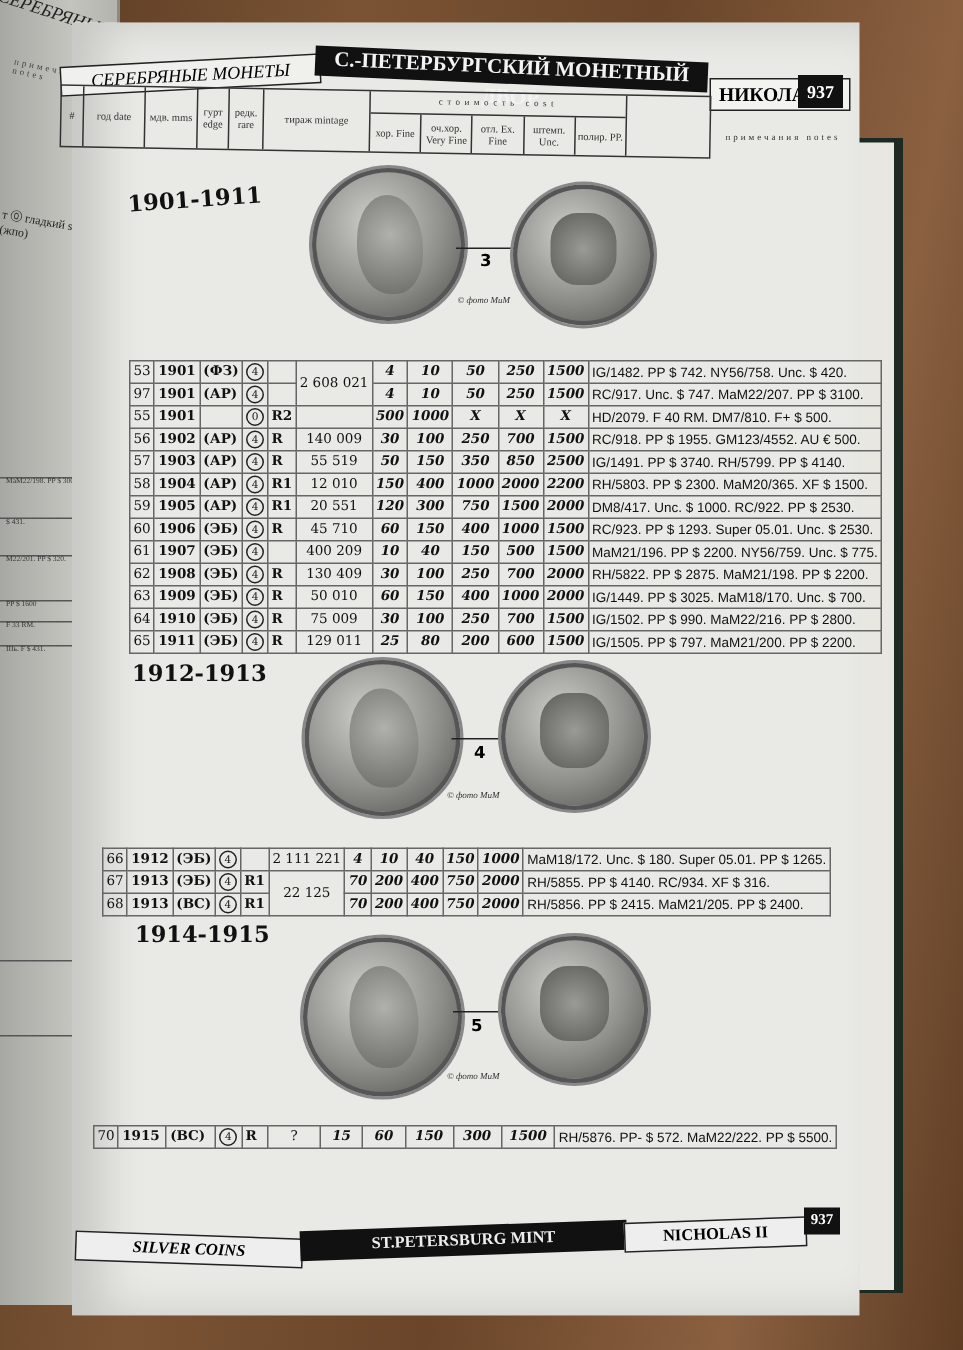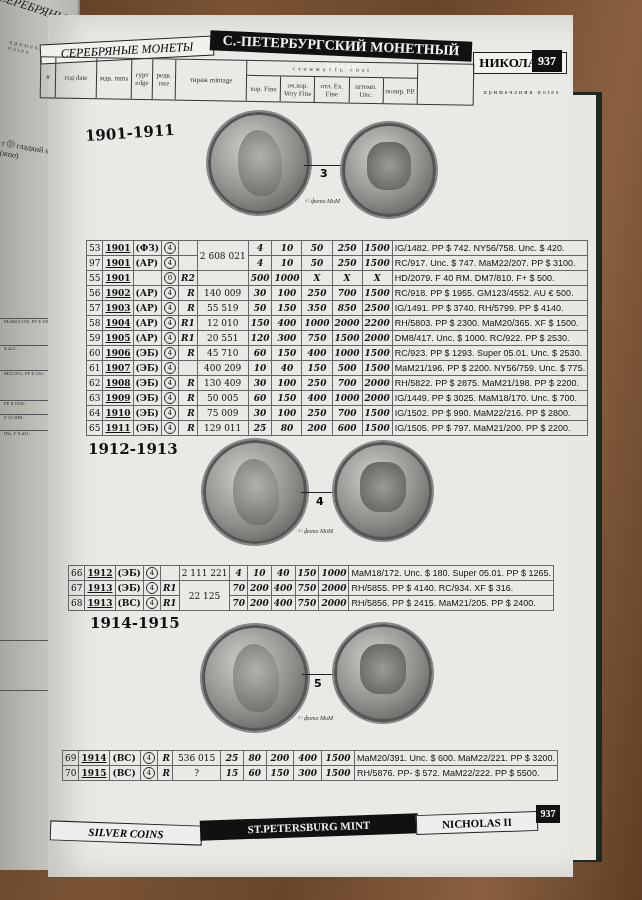--- a/index.html
+++ b/index.html
@@ -28,25 +28,25 @@
   .period{position:absolute;font-size:15px;font-weight:bold;color:#111;font-family:"DejaVu Serif",serif;}
   .coin{position:absolute;border-radius:50%;background:radial-gradient(circle at 40% 35%,#cfcfcb 0%,#8e8e8a 55%,#4e4e4b 100%);border:3px solid #555;box-shadow:0 0 0 2px #888;}
   .coin.obv::after{content:"";position:absolute;left:28%;top:16%;width:46%;height:68%;border-radius:45% 55% 40% 50%;background:radial-gradient(circle at 50% 40%,#b0b0ac,#6a6a66);}
   .coin.rev::after{content:"";position:absolute;left:25%;top:18%;width:50%;height:55%;border-radius:40%;background:radial-gradient(circle,#9a9a96,#5a5a56);}
   .connector{position:absolute;height:1px;background:#222;}
   .coin-num{position:absolute;font-size:11px;font-weight:bold;font-family:"DejaVu Sans",sans-serif;}
   .credit{position:absolute;font-size:6px;font-style:italic;color:#333;}
   table.cat{position:absolute;border-collapse:collapse;font-family:"DejaVu Serif",serif;margin-top:12px;}
   table.cat td{border:1px solid #666;height:14px;padding:0 2px;font-size:9px;color:#111;white-space:nowrap;}
   td.n{font-size:5px;color:#555;width:6px;text-align:right;border-right:none;}
-  td.yr{font-weight:bold;font-size:10px;width:30px;text-decoration:underline;}
+  td.yr{font-weight:bold;font-size:10px;width:30px;}
   td.mm{font-weight:bold;width:34px;}
   td.edge{width:14px;text-align:center;}
   td.edge span{display:inline-block;width:10px;height:10px;border:1px solid #222;border-radius:50%;font-size:7px;line-height:10px;text-align:center;}
-  td.rare{width:20px;text-align:right;font-style:italic;font-weight:bold;}
+  td.rare{width:20px;text-align:left;font-weight:bold;}
   td.mint{width:70px;text-align:center;color:#444;}
   td.v{width:40px;text-align:center;font-weight:bold;font-style:italic;font-family:"DejaVu Serif",serif;}
   td.note{width:145px;font-size:5.5px;color:#333;font-family:Liberation Sans, sans-serif;}
   .footer{position:absolute;left:50px;top:815px;width:510px;height:30px;}
   .ft-left{position:absolute;left:0;top:8px;width:150px;height:18px;border:1px solid #222;background:#eee;font-style:italic;font-weight:bold;font-size:11px;text-align:center;line-height:18px;transform:rotate(2deg);}
   .ft-mid{position:absolute;left:150px;top:2px;width:218px;height:20px;background:#111;color:#eee;font-size:11px;font-weight:bold;text-align:center;line-height:20px;transform:rotate(-2deg);}
   .ft-right{position:absolute;left:366px;top:-2px;width:120px;height:18px;border:1px solid #222;background:#eee;font-size:11px;font-weight:bold;text-align:center;line-height:18px;transform:rotate(-2deg);}
   .ft-num{position:absolute;left:486px;top:-10px;width:24px;height:18px;background:#111;color:#fff;font-size:10px;font-weight:bold;text-align:center;line-height:18px;}
 </style>
 </head>
@@ -246,21 +246,21 @@
       <td class="v">700</td>
       <td class="v">2000</td>
       <td class="note">RH/5822. PP $ 2875. MaM21/198. PP $ 2200.</td>
     </tr>
     <tr>
       <td class="n">63</td>
       <td class="yr">1909</td>
       <td class="mm">(ЭБ)</td>
       <td class="edge"><span>4</span></td>
       <td class="rare">R</td>
-      <td class="mint">50 005</td>
+      <td class="mint">50 010</td>
       <td class="v">60</td>
       <td class="v">150</td>
       <td class="v">400</td>
       <td class="v">1000</td>
       <td class="v">2000</td>
       <td class="note">IG/1449. PP $ 3025. MaM18/170. Unc. $ 700.</td>
     </tr>
     <tr>
       <td class="n">64</td>
       <td class="yr">1910</td>
@@ -348,34 +348,20 @@
 <div class="period" style="left:90px;top:614px">1914-1915</div>
 <div class="coin obv" style="left:202px;top:625px;width:100px;height:100px"></div>
 <div class="connector" style="left:302px;top:674px;width:34px"></div>
 <div class="coin-num" style="left:314px;top:677px">5</div>
 <div class="coin rev" style="left:334px;top:624px;width:92px;height:92px"></div>
 <div class="credit" style="left:298px;top:715px">© фото МиМ</div>
 
 <table class="cat" style="left:62px;top:738px;width:496px">
   <tbody>
     <tr>
-      <td class="n">69</td>
-      <td class="yr">1914</td>
-      <td class="mm">(ВС)</td>
-      <td class="edge"><span>4</span></td>
-      <td class="rare">R</td>
-      <td class="mint">536 015</td>
-      <td class="v">25</td>
-      <td class="v">80</td>
-      <td class="v">200</td>
-      <td class="v">400</td>
-      <td class="v">1500</td>
-      <td class="note">MaM20/391. Unc. $ 600. MaM22/221. PP $ 3200.</td>
-    </tr>
-    <tr>
       <td class="n">70</td>
       <td class="yr">1915</td>
       <td class="mm">(ВС)</td>
       <td class="edge"><span>4</span></td>
       <td class="rare">R</td>
       <td class="mint">?</td>
       <td class="v">15</td>
       <td class="v">60</td>
       <td class="v">150</td>
       <td class="v">300</td>

